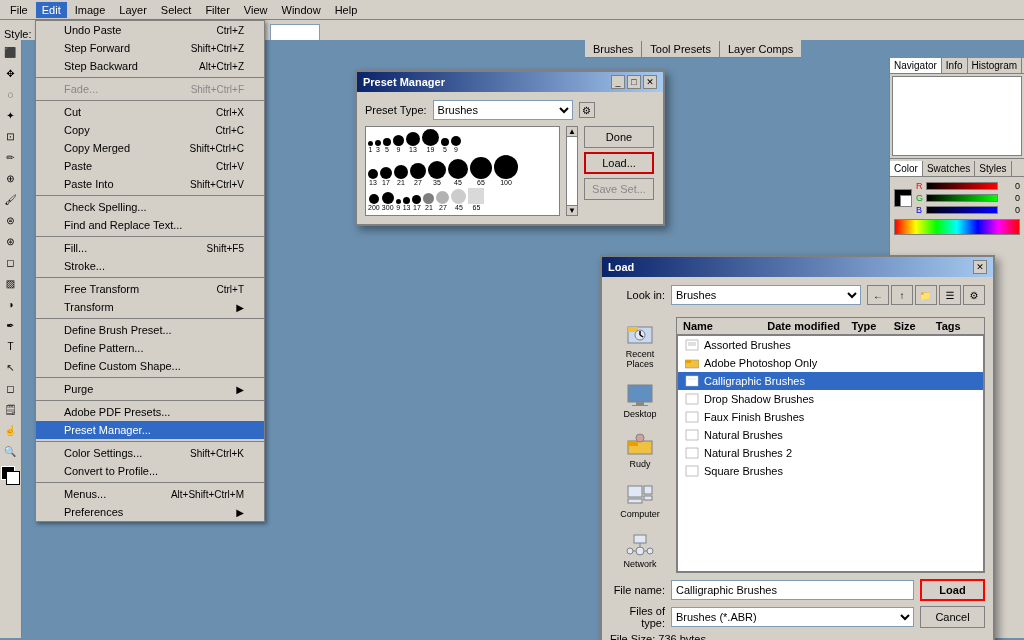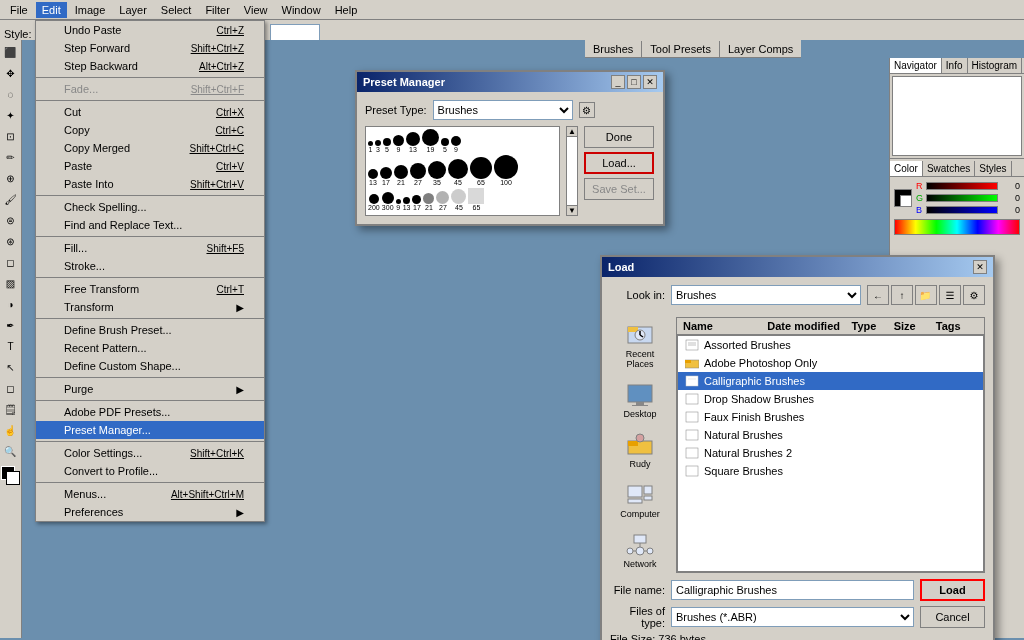--- a/index.html
+++ b/index.html
@@ -33,21 +33,21 @@
 
     
     .nav-panel { background: #fff; margin: 2px; height: 80px; border: 1px solid #808080; }
 
     
     #edit-menu-dropdown { position: absolute; left: 35px; top: 20px; width: 230px; background: #d4d0c8; border: 1px solid #808080; box-shadow: 2px 2px 4px rgba(0,0,0,0.4); z-index: 1000; }
     .dd-item { padding: 3px 20px 3px 28px; cursor: pointer; display: flex; justify-content: space-between; align-items: center; color: #000; white-space: nowrap; font-size: 11px; }
     .dd-item.highlighted { background: #316ac5; color: #fff; }
     .dd-item.disabled { color: #888; cursor: default; }
     .dd-separator { height: 1px; background: #808080; margin: 2px 0; }
-    .dd-shortcut { font-size: 10px; color: inherit; text-decoration: underline; }
+    .dd-shortcut { font-size: 10px; color: inherit; }
     .dd-arrow { font-size: 10px; }
 
     
     #preset-manager { position: absolute; left: 355px; top: 70px; width: 310px; background: #d4d0c8; border: 2px solid #808080; box-shadow: 4px 4px 8px rgba(0,0,0,0.4); z-index: 500; }
     .dialog-titlebar { background: linear-gradient(to right, #0a246a, #a6caf0); color: #fff; padding: 3px 6px; display: flex; justify-content: space-between; align-items: center; font-size: 11px; font-weight: bold; }
     .dialog-titlebar-btns { display: flex; gap: 2px; }
     .titlebar-btn { width: 14px; height: 14px; background: #d4d0c8; border: 1px solid #808080; cursor: pointer; font-size: 9px; display: flex; align-items: center; justify-content: center; }
     .dialog-body { padding: 8px; }
     .preset-type-row { display: flex; align-items: center; gap: 6px; margin-bottom: 6px; }
     .preset-type-label { font-size: 11px; }
@@ -258,21 +258,21 @@
   </div>
   <div class="dd-item">
     <span>Transform</span>
     <span class="dd-arrow">▶</span>
   </div>
   <div class="dd-separator"></div>
   <div class="dd-item">
     <span>Define Brush Preset...</span>
   </div>
   <div class="dd-item">
-    <span>Recent Pattern...</span>
+    <span>Define Pattern...</span>
   </div>
   <div class="dd-item">
     <span>Define Custom Shape...</span>
   </div>
   <div class="dd-separator"></div>
   <div class="dd-item">
     <span>Purge</span>
     <span class="dd-arrow">▶</span>
   </div>
   <div class="dd-separator"></div>

